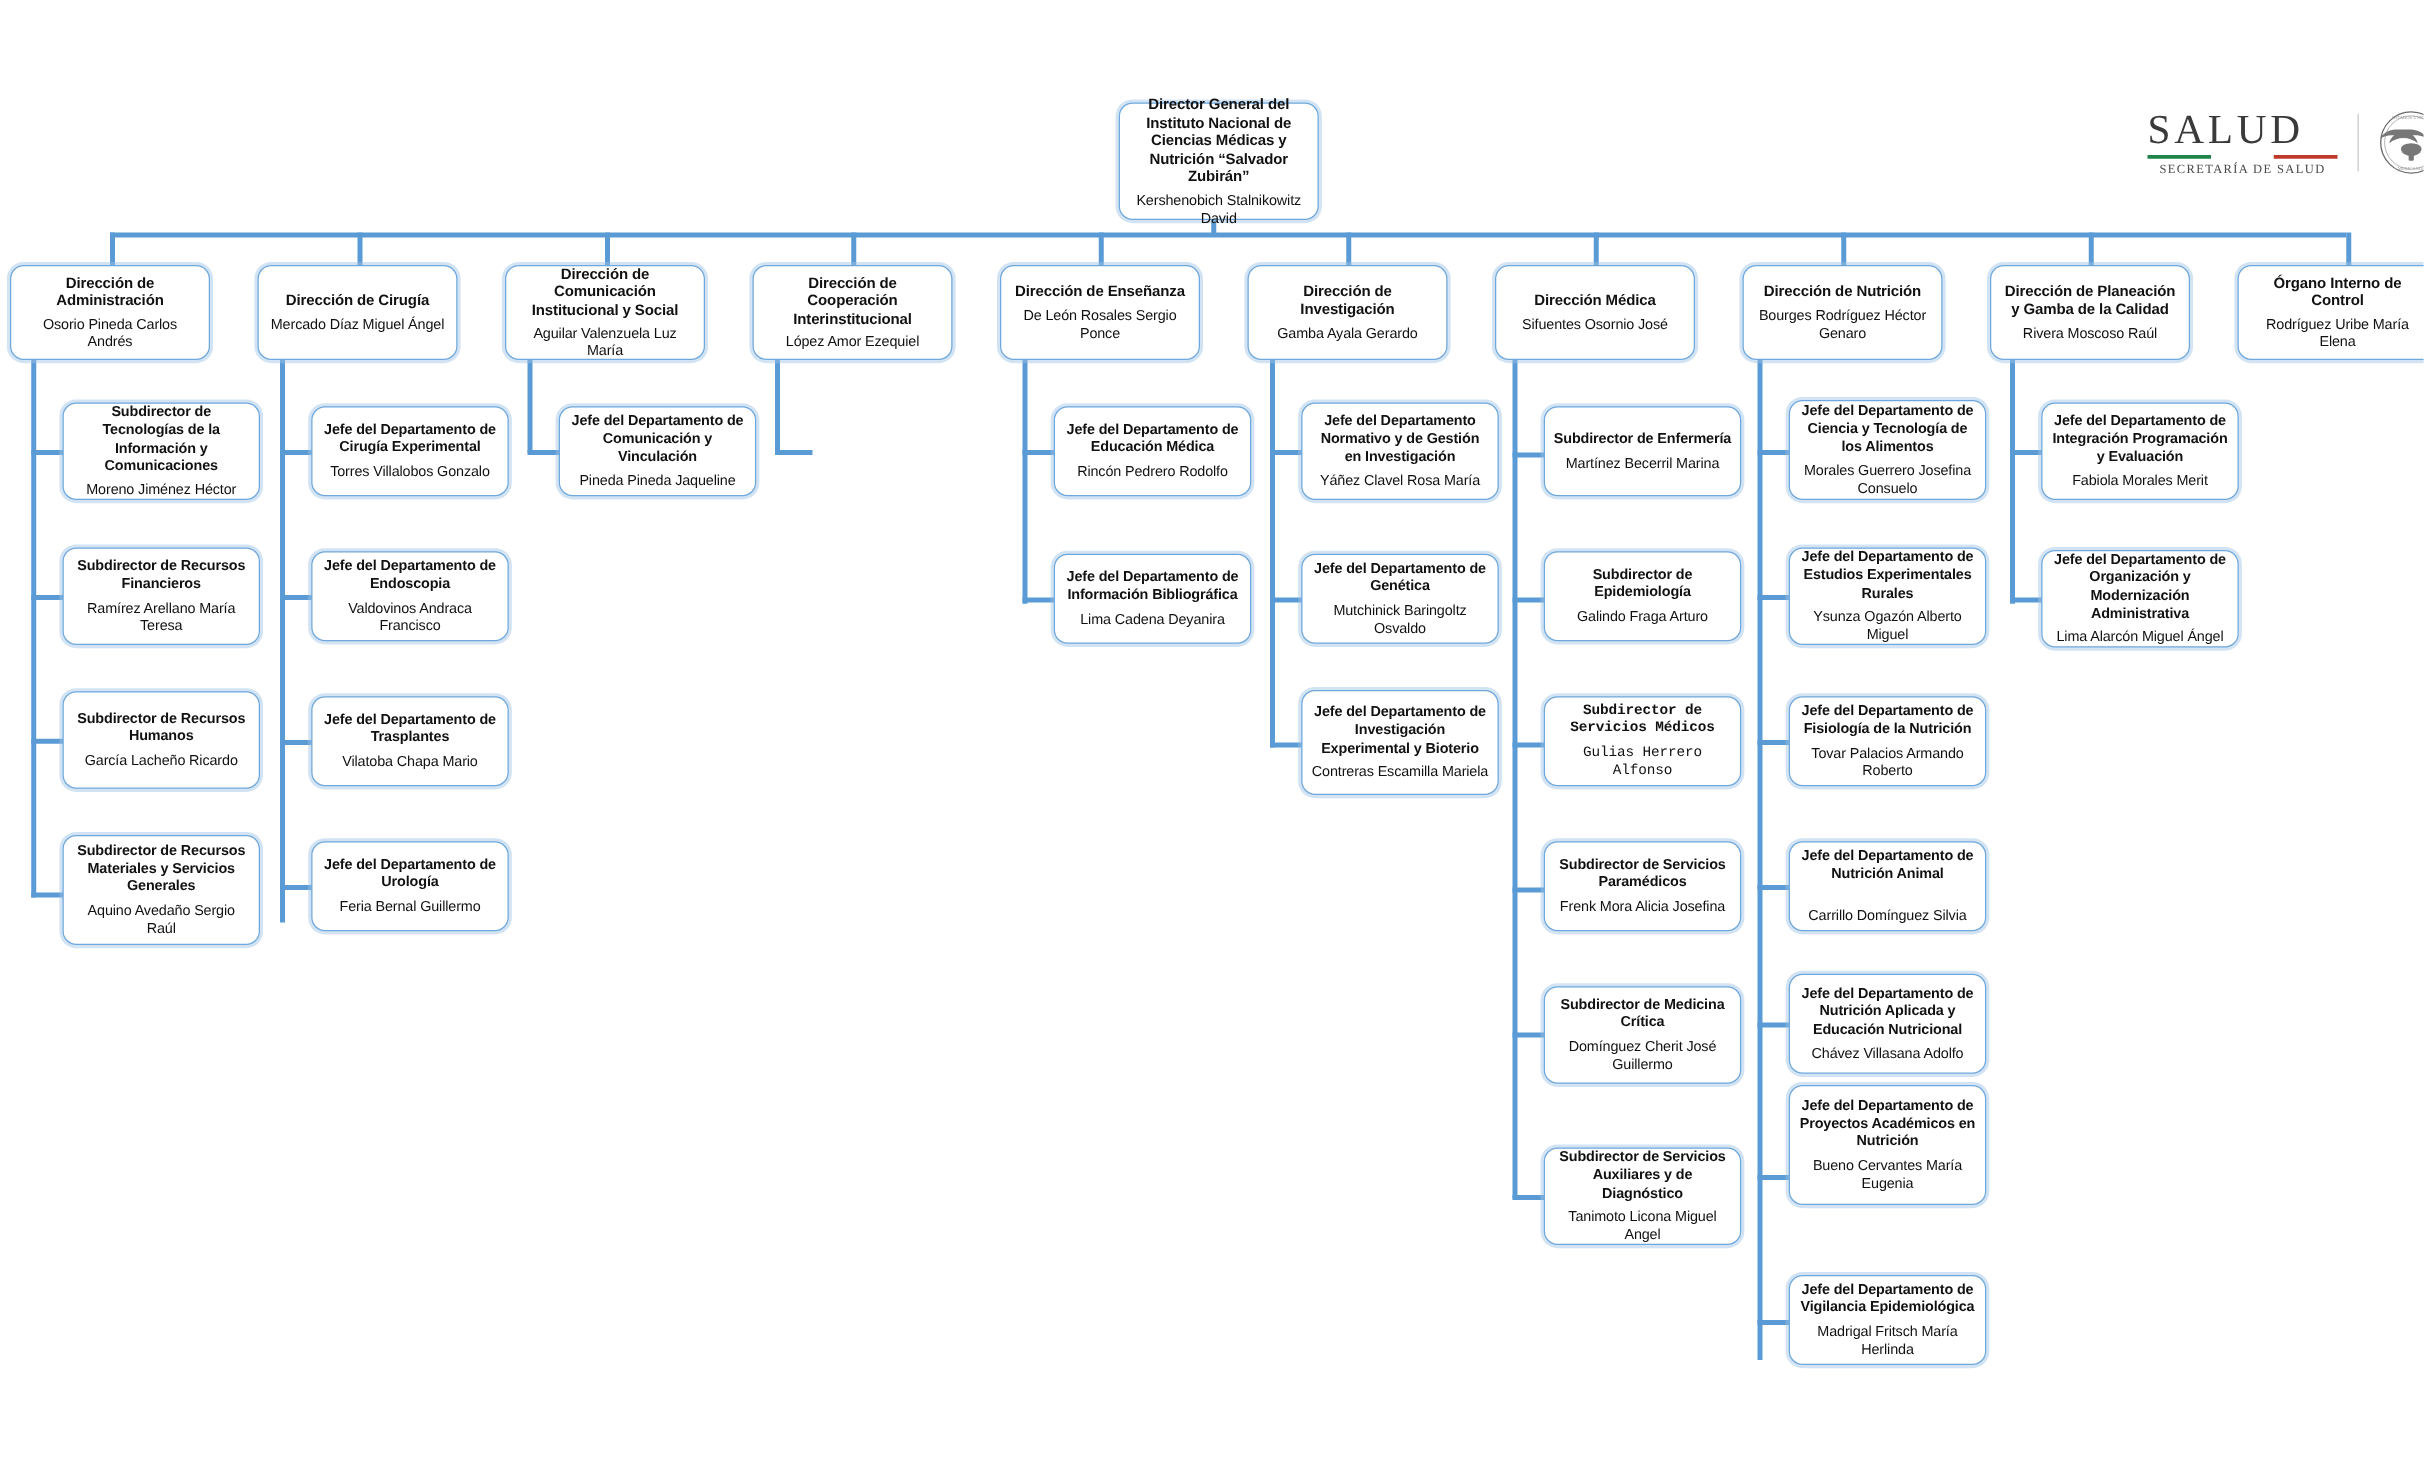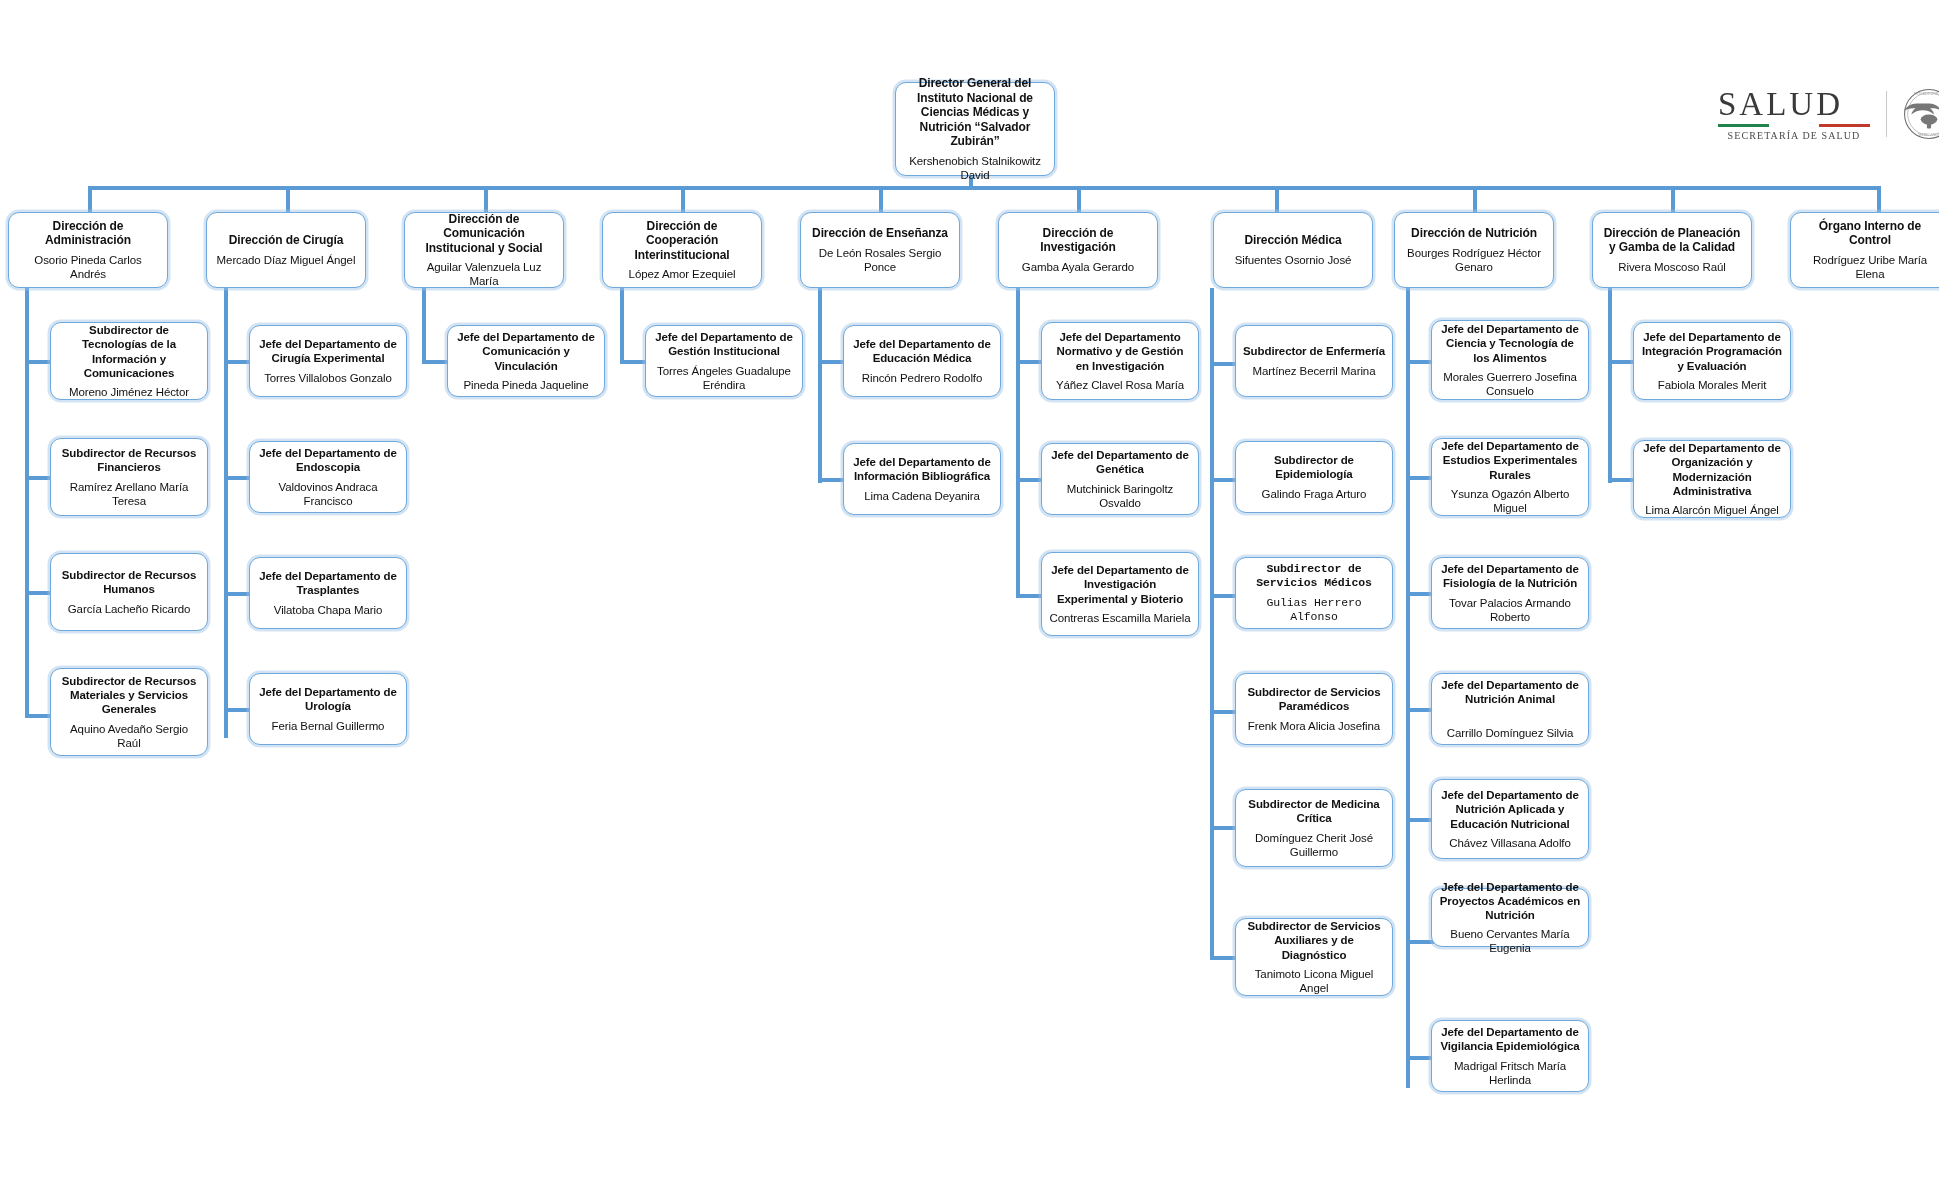--- a/index.html
+++ b/index.html
@@ -216,21 +216,21 @@
     <div class="person">López Amor Ezequiel</div>
   </div>
   <div class="node dir" style="left:800px; top:212px; width:160px; height:76px;">
     <div class="title">Dirección de Enseñanza</div>
     <div class="person">De León Rosales Sergio Ponce</div>
   </div>
   <div class="node dir" style="left:998px; top:212px; width:160px; height:76px;">
     <div class="title">Dirección de Investigación</div>
     <div class="person">Gamba Ayala Gerardo</div>
   </div>
-  <div class="node dir" style="left:1196px; top:212px; width:160px; height:76px;margin-left:17px;">
+  <div class="node dir" style="left:1196px; top:212px; width:160px; height:76px;">
     <div class="title">Dirección Médica</div>
     <div class="person">Sifuentes Osornio José</div>
   </div>
   <div class="node dir" style="left:1394px; top:212px; width:160px; height:76px;">
     <div class="title">Dirección de Nutrición</div>
     <div class="person">Bourges Rodríguez Héctor Genaro</div>
   </div>
   <div class="node dir" style="left:1592px; top:212px; width:160px; height:76px;">
     <div class="title">Dirección de Planeación y Gamba de la Calidad</div>
     <div class="person">Rivera Moscoso Raúl</div>
@@ -272,24 +272,20 @@
   <div class="node" style="left:249px; top:673px; width:158px; height:72px;">
     <div class="title">Jefe del Departamento de Urología</div>
     <div class="person">Feria Bernal Guillermo</div>
   </div>
 
   <div class="node" style="left:447px; top:325px; width:158px; height:72px;">
     <div class="title">Jefe del Departamento de Comunicación y Vinculación</div>
     <div class="person">Pineda Pineda Jaqueline</div>
   </div>
 
-  <div class="node" style="left:645px; top:325px; width:158px; height:72px;">
-    <div class="title">Jefe del Departamento de Gestión Institucional</div>
-    <div class="person">Torres Ángeles Guadalupe Eréndira</div>
-  </div>
 
   <div class="node" style="left:843px; top:325px; width:158px; height:72px;">
     <div class="title">Jefe del Departamento de Educación Médica</div>
     <div class="person">Rincón Pedrero Rodolfo</div>
   </div>
   <div class="node" style="left:843px; top:443px; width:158px; height:72px;">
     <div class="title">Jefe del Departamento de Información Bibliográfica</div>
     <div class="person">Lima Cadena Deyanira</div>
   </div>
 
@@ -344,21 +340,21 @@
     <div class="person">Tovar Palacios Armando Roberto</div>
   </div>
   <div class="node" style="left:1431px; top:673px; width:158px; height:72px;justify-content:space-between;">
     <div class="title">Jefe del Departamento de Nutrición Animal</div>
     <div class="person">Carrillo Domínguez Silvia</div>
   </div>
   <div class="node" style="left:1431px; top:779px; width:158px; height:80px;">
     <div class="title">Jefe del Departamento de Nutrición Aplicada y Educación Nutricional</div>
     <div class="person">Chávez Villasana Adolfo</div>
   </div>
-  <div class="node" style="left:1431px; top:888px; width:158px; height:59px;">
+  <div class="node" style="left:1431px; top:868px; width:158px; height:96px;">
     <div class="title">Jefe del Departamento de Proyectos Académicos en Nutrición</div>
     <div class="person">Bueno Cervantes María Eugenia</div>
   </div>
   <div class="node" style="left:1431px; top:1020px; width:158px; height:72px;">
     <div class="title">Jefe del Departamento de Vigilancia Epidemiológica</div>
     <div class="person">Madrigal Fritsch María Herlinda</div>
   </div>
 
   <div class="node" style="left:1633px; top:322px; width:158px; height:78px;">
     <div class="title">Jefe del Departamento de Integración Programación y Evaluación</div>

